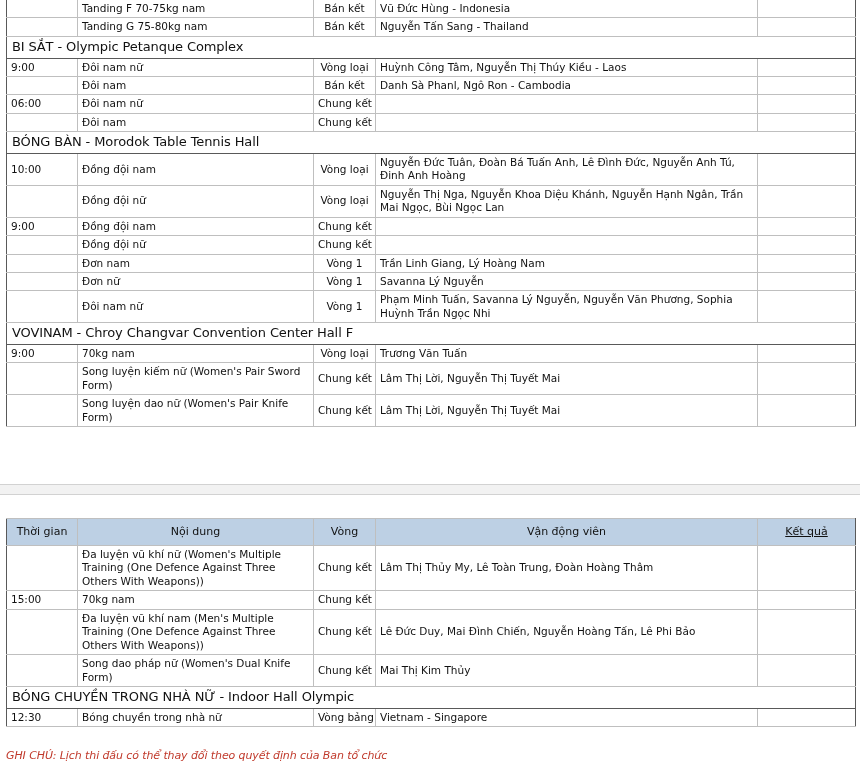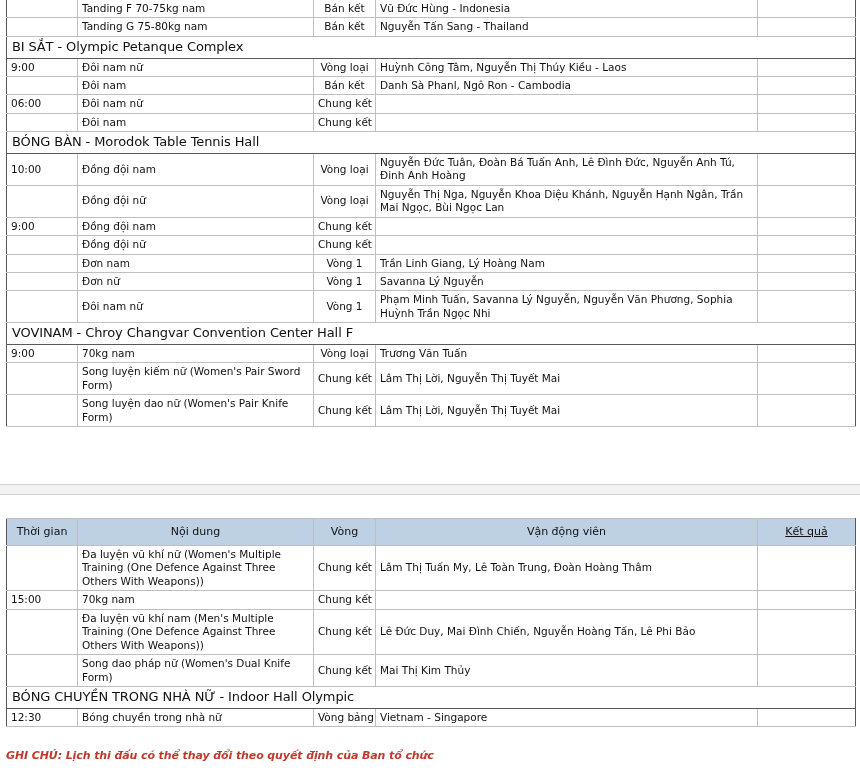--- a/index.html
+++ b/index.html
@@ -93,21 +93,21 @@
     height: 100%;
     background: #f2f2f2;
   }
 
   
   .note {
     margin: 22px 0 0 6px;
     color: #c0392b;
     font-style: italic;
     font-size: 11px;
-    font-weight: bold;
+    font-weight: normal;
     letter-spacing: -0.1px;
   }
 
   .block1 { position: absolute; left: 0; top: -1px; }
   .block2 { position: absolute; left: 0; top: 518px; }
 </style>
 </head>
 <body>
 
 <div class="block1">
@@ -265,21 +265,21 @@
         <th>Vòng</th>
         <th>Vận động viên</th>
         <th class="edge-r">Kết quả</th>
       </tr>
     </thead>
     <tbody id="tbody2">
         <tr>
           <td class="c-t edge-l"></td>
           <td class="c-c">Đa luyện vũ khí nữ (Women's Multiple Training (One Defence Against Three Others With Weapons))</td>
           <td class="c-r">Chung kết</td>
-          <td class="c-a">Lâm Thị Tuấn My, Lê Toàn Trung, Đoàn Hoàng Thâm</td>
+          <td class="c-a">Lâm Thị Thủy My, Lê Toàn Trung, Đoàn Hoàng Thâm</td>
           <td class="c-q edge-r"></td>
         </tr>
         <tr>
           <td class="c-t edge-l">15:00</td>
           <td class="c-c">70kg nam</td>
           <td class="c-r">Chung kết</td>
           <td class="c-a"></td>
           <td class="c-q edge-r"></td>
         </tr>
         <tr>

